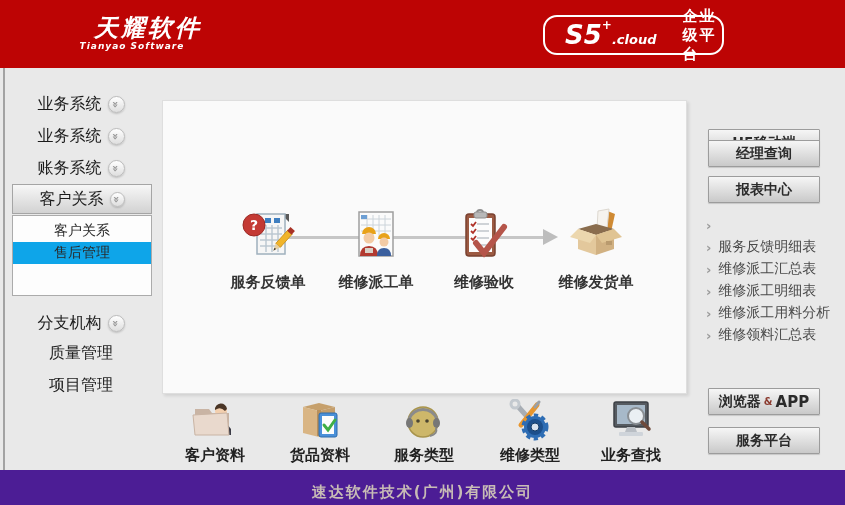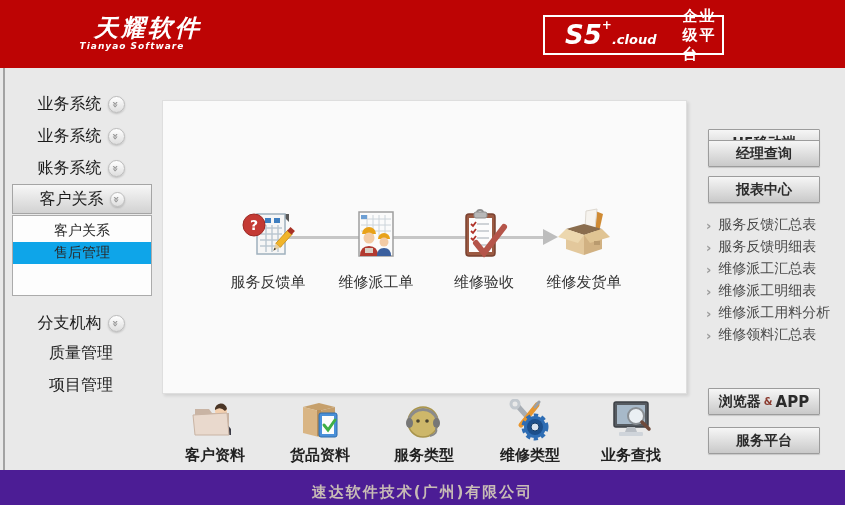--- a/index.html
+++ b/index.html
@@ -13,21 +13,21 @@
   
   .header {
     position:absolute; left:0; top:0; width:845px; height:68px;
     background:#bd0404;
   }
   .logo { position:absolute; left:62px; top:16px; color:#fff; text-align:center; }
   .logo-title { font-size:24px; font-weight:bold; font-style:italic; letter-spacing:3px; line-height:1.05;margin-left:32px; }
   .logo-sub   { font-size:9px;  font-weight:bold; font-style:italic; letter-spacing:1px; }
   .badge {
     position:absolute; left:543px; top:15px; width:181px; height:40px;
-    border:2px solid #fff; border-radius:0;
+    border:2px solid #fff; border-radius:14px;
     display:flex; align-items:center; color:#fff; padding-left:20px;
   }
   .badge-product { font-size:26px; font-weight:bold; font-style:italic; line-height:1; }
   .badge-plus    { font-size:12px; font-weight:bold; vertical-align:super; position:relative; top:-10px; }
   .badge-suffix  { font-size:13px; font-weight:bold; font-style:italic; position:relative; top:4px; }
   .badge-label   { font-size:15px; font-weight:bold; margin-left:26px; letter-spacing:2px; }
 
   
   .left-edge-line { position:absolute; left:3px; top:68px; width:2px; height:402px; background:#a3a3a3; }
 
@@ -70,22 +70,22 @@
   .flow-line  { position:absolute; left:110px; top:135px; width:272px; height:3px; background:#c6c6c6; }
   .flow-arrow {
     position:absolute; left:380px; top:128px; width:0; height:0;
     border-top:8px solid transparent; border-bottom:8px solid transparent;
     border-left:15px solid #bdbdbd;
   }
   .flow-step {
     position:absolute; top:106px; width:110px; text-align:center; cursor:pointer;
   }
   .flow-step .icon { height:54px; display:flex; align-items:flex-end; justify-content:center; }
-  .flow-step .lbl  { margin-top:12px; font-size:15px; font-weight:normal; color:#333; }
-  .fs0 { left:50px; } .fs1 { left:158px; } .fs2 { left:266px; } .fs3 { left:366px; }
+  .flow-step .lbl  { margin-top:12px; font-size:15px; font-weight:bold; color:#333; }
+  .fs0 { left:50px; } .fs1 { left:158px; } .fs2 { left:266px; } .fs3 { left:378px; }
 
   
   .quick {
     position:absolute; top:399px; width:100px; text-align:center; cursor:pointer;
   }
   .quick .icon { height:42px; display:flex; align-items:flex-end; justify-content:center; }
   .quick .lbl  { margin-top:5px; font-size:15px; font-weight:bold; color:#222; }
   .q0 { left:165px; } .q1 { left:270px; } .q2 { left:374px; } .q3 { left:480px; } .q4 { left:581px; }
 
   
@@ -356,21 +356,20 @@
   </div>
   <div class="lbl">业务查找</div>
 </div>
 
 <div class="rbtn rb0">H5移动端</div>
 <div class="rbtn rb1">经理查询</div>
 <div class="rbtn rb2">报表中心</div>
 
 <div class="rlink rl0">
   <span class="arr">›</span>
-  <span>服务反馈汇总表</span>
 </div>
 <div class="rlink rl1">
   <span class="arr">›</span>
   <span>服务反馈明细表</span>
 </div>
 <div class="rlink rl2">
   <span class="arr">›</span>
   <span>维修派工汇总表</span>
 </div>
 <div class="rlink rl3">

